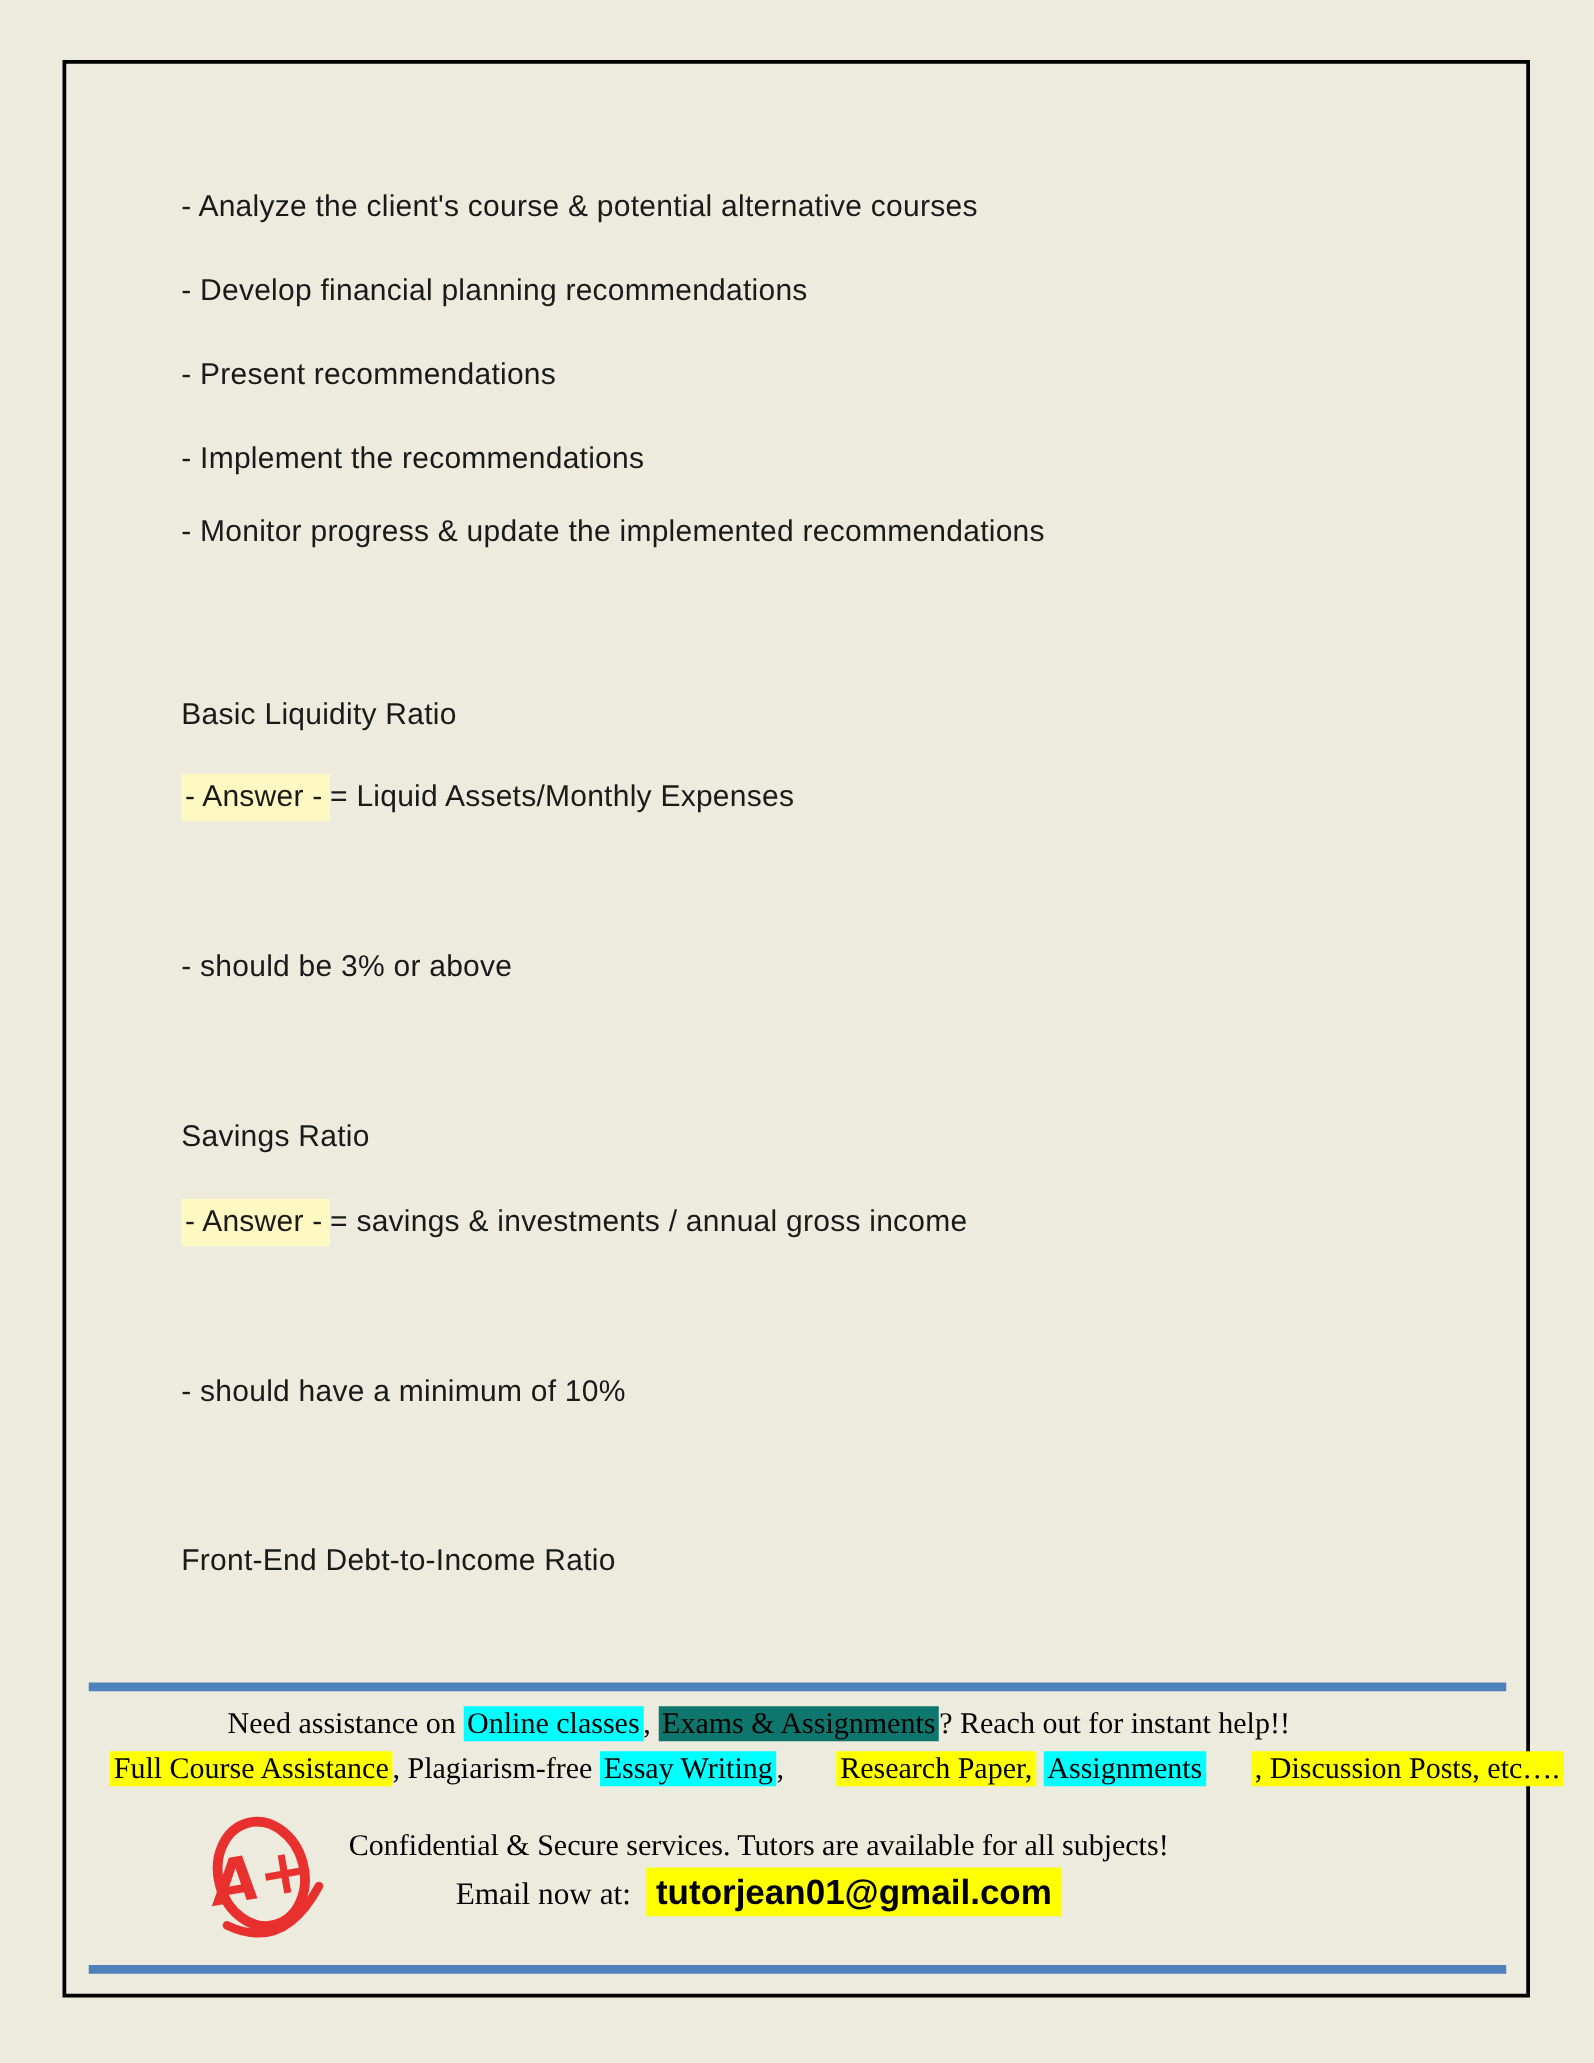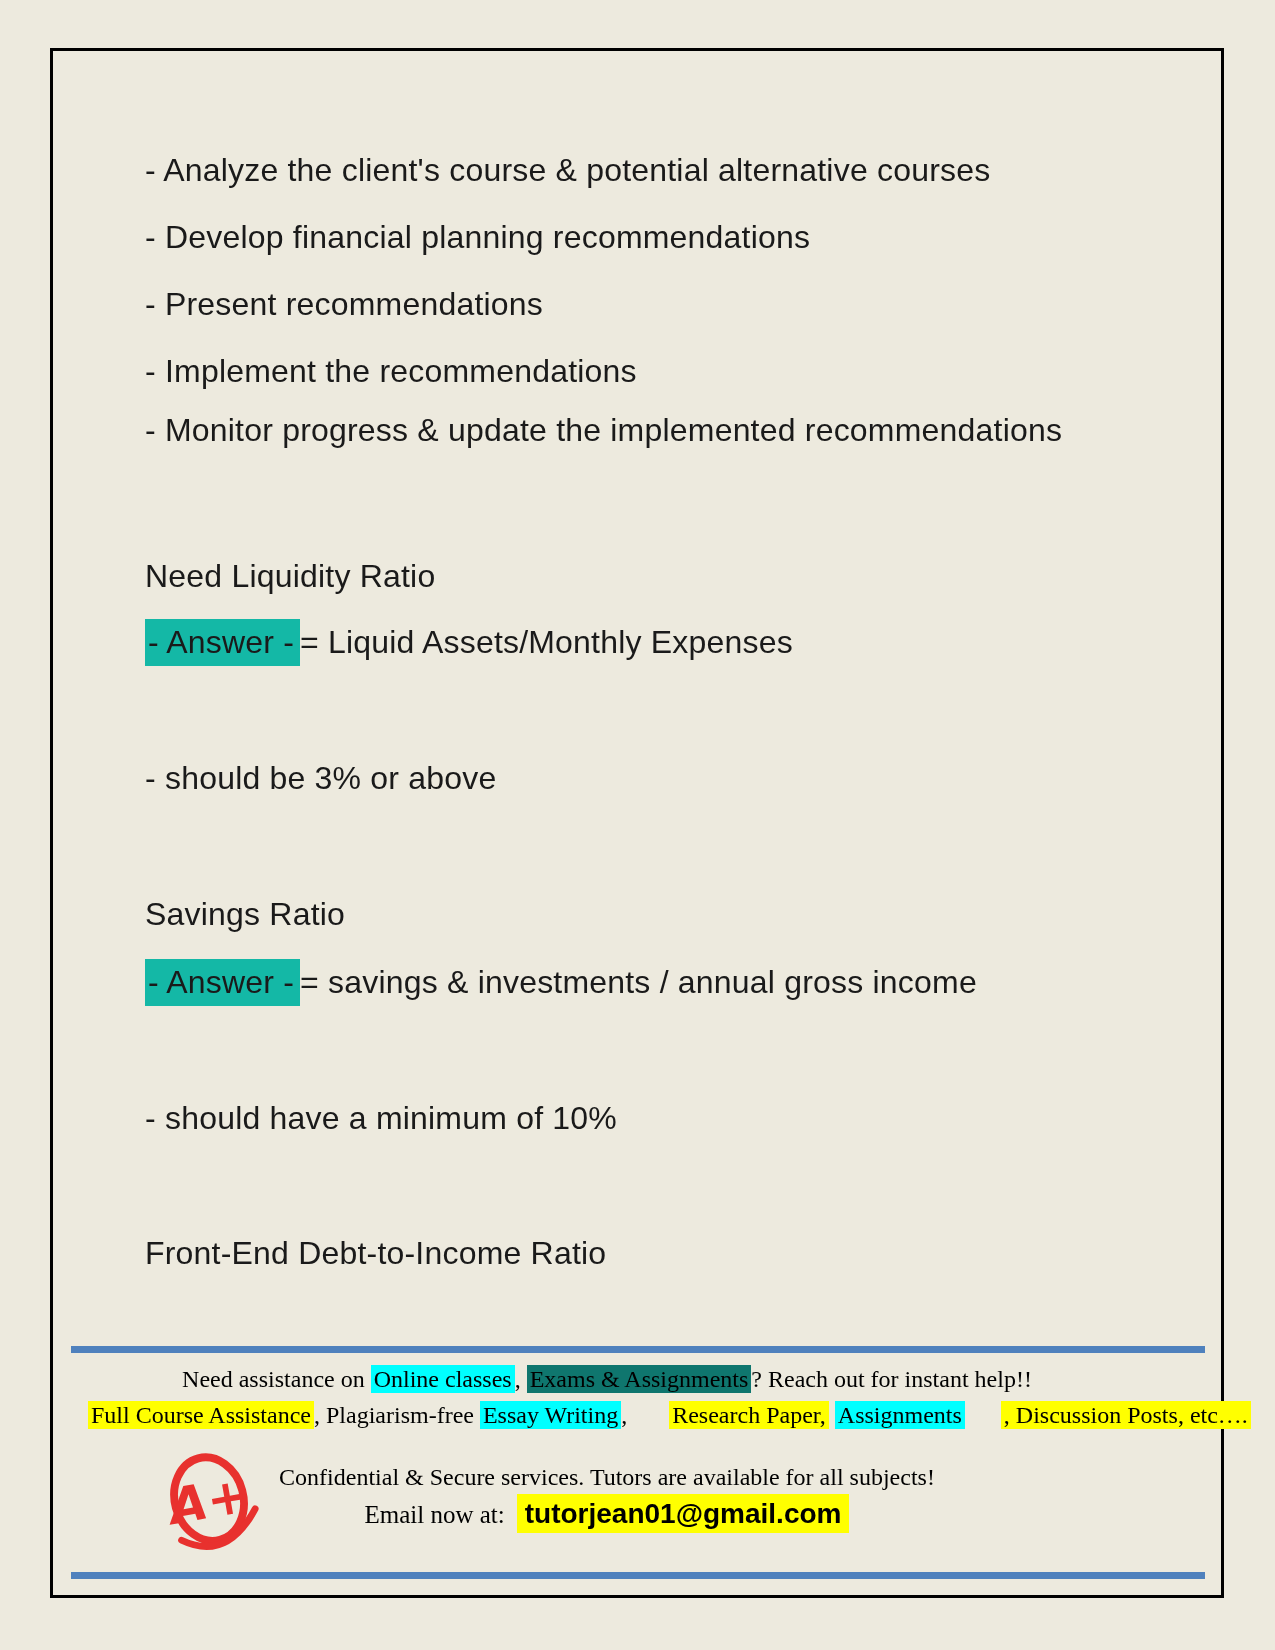--- a/index.html
+++ b/index.html
@@ -14,26 +14,26 @@
   .frame{
     position:absolute;
     left:50px;top:48px;
     width:1168px;height:1544px;
     border:3px solid #000;
     background:transparent;
   }
   .line{
     position:absolute;
     left:145px;
-    font-size:32px;
+    font-size:24px;
     white-space:nowrap;
     letter-spacing:0.2px;
   }
   .hl-yellow{
-    background:#14b8a6;
+    background:#fef9c3;
     padding:5px 6px 6px 3px;
   }
   .hl-yellow-tight{ background:#ffff00; padding:1px 3px;margin-left:36px; }
   .hl-cyan{ background:#00ffff; padding:1px 3px;margin-top:18px; }
   .hl-green{ background:#0f766e; padding:1px 3px; }
   .divider{
     position:absolute;
     left:71px;
     width:1134px;
     height:7px;
@@ -67,21 +67,21 @@
 <body>
 
 <div class="frame"></div>
 
 <div class="line" style="top:152px">- Analyze the client's course &amp; potential alternative courses</div>
 <div class="line" style="top:219px">- Develop financial planning recommendations</div>
 <div class="line" style="top:286px">- Present recommendations</div>
 <div class="line" style="top:353px">- Implement the recommendations</div>
 <div class="line" style="top:412px">- Monitor progress &amp; update the implemented recommendations</div>
 
-<div class="line" style="top:558px">Need Liquidity Ratio</div>
+<div class="line" style="top:558px">Basic Liquidity Ratio</div>
 <div class="line" style="top:624px"><span class="hl-yellow">- Answer -</span><span>= Liquid Assets/Monthly Expenses</span></div>
 <div class="line" style="top:760px">- should be 3% or above</div>
 
 <div class="line" style="top:896px">Savings Ratio</div>
 <div class="line" style="top:964px"><span class="hl-yellow">- Answer -</span><span>= savings &amp; investments / annual gross income</span></div>
 <div class="line" style="top:1100px">- should have a minimum of 10%</div>
 
 <div class="line" style="top:1235px">Front-End Debt-to-Income Ratio</div>
 
 <div class="divider" style="top:1346px"></div>

